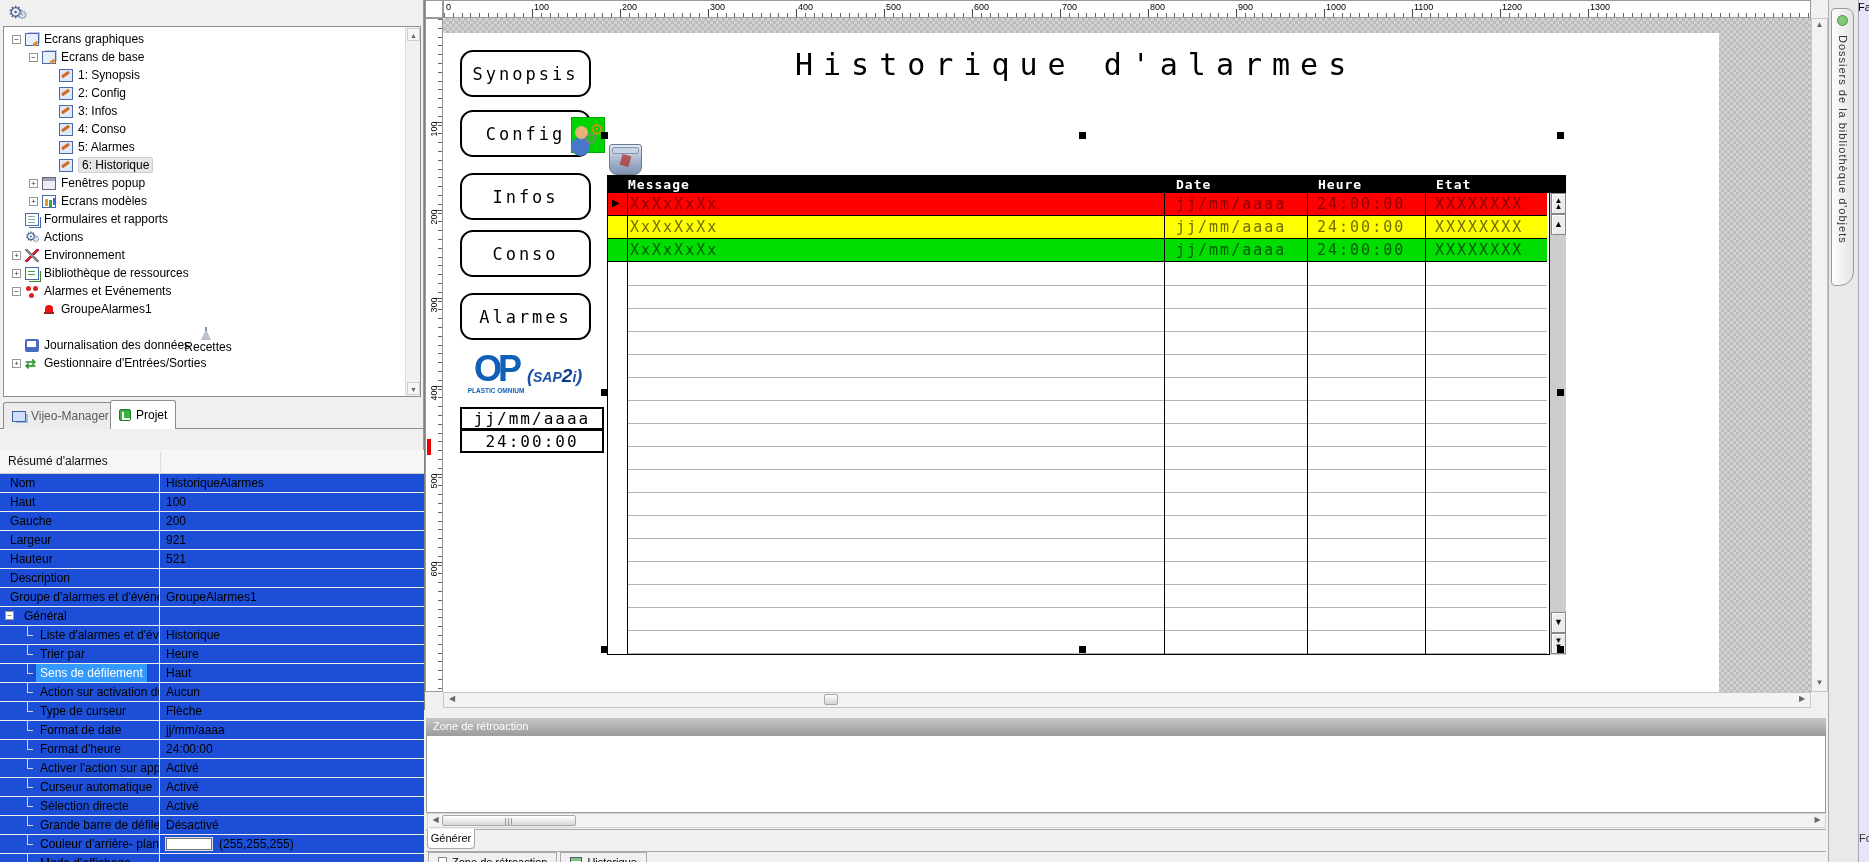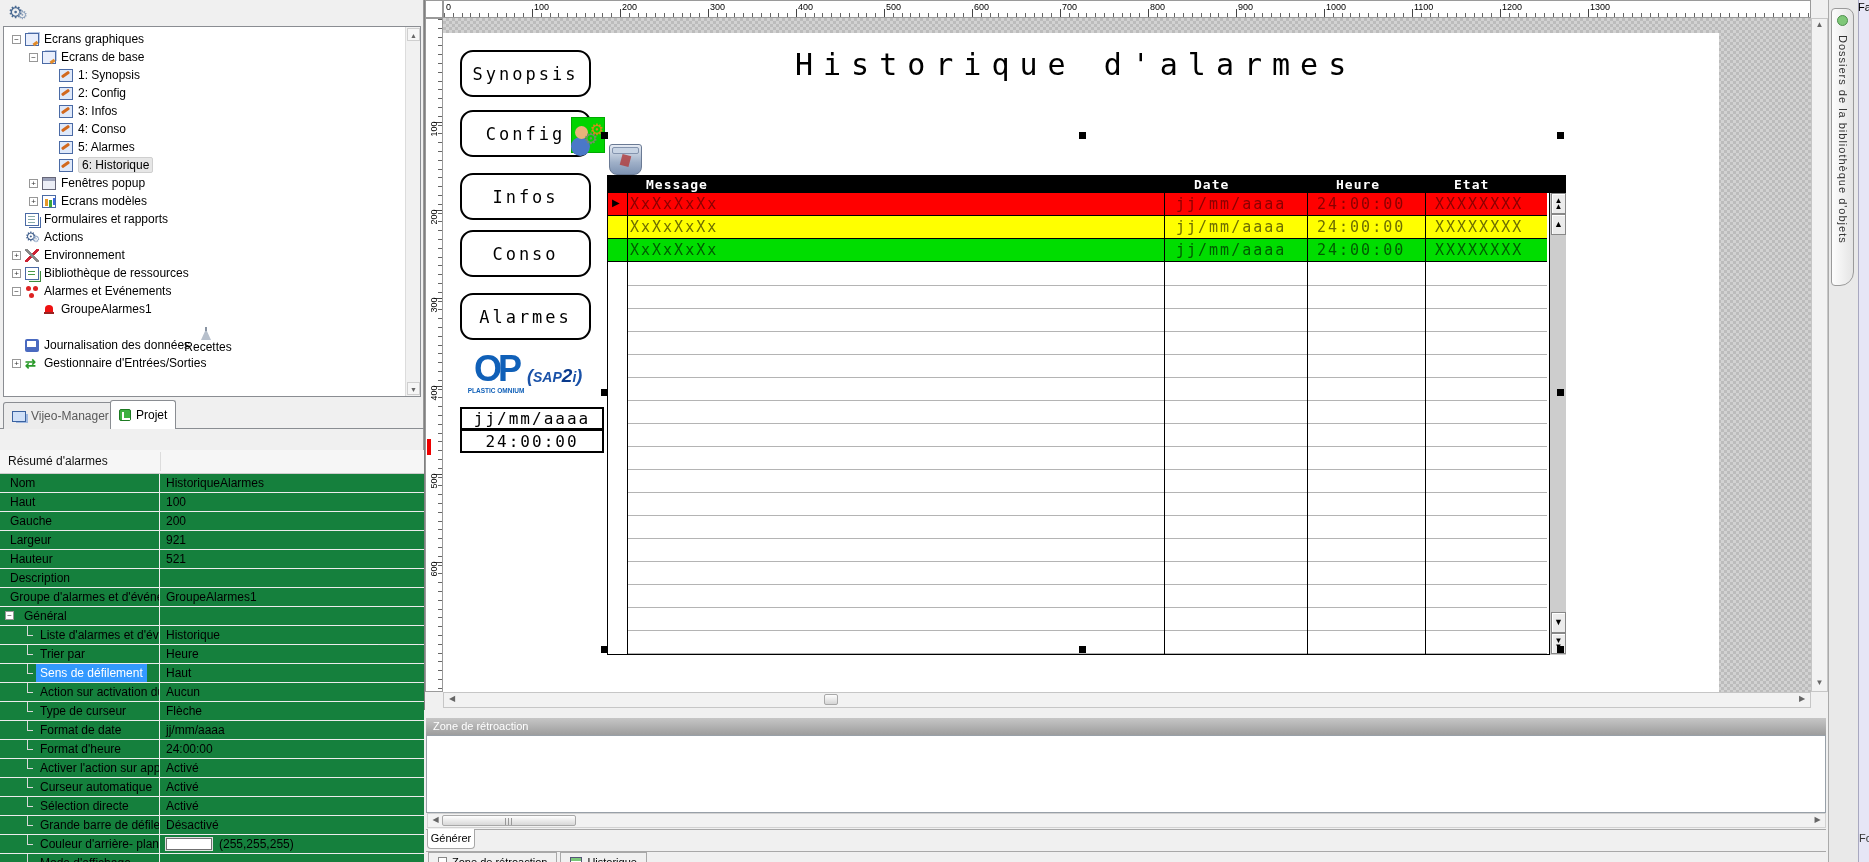--- a/index.html
+++ b/index.html
@@ -36,21 +36,21 @@
   
   .insp-title{position:absolute;left:0;top:430px;width:424px;height:20px;background:linear-gradient(#c3c3c3,#999);
               color:#fff;line-height:20px;padding-left:6px;font-size:12px;}
   .insp-ico{position:absolute;top:3px;width:14px;height:14px;color:#fff;font-size:10px;line-height:14px;text-align:center;}
   .pin{position:absolute;top:6px;width:10px;height:10px;}
   .pin::before{content:"";position:absolute;left:2px;top:0;width:6px;height:6px;border:1px solid #fff;border-radius:1px;}
   .pin::after{content:"";position:absolute;left:4px;top:6px;width:1px;height:4px;background:#fff;}
   .subhead{position:absolute;left:0;top:450px;width:424px;height:24px;background:#f6f6f6;border-bottom:1px solid #cdcdcd;
            line-height:23px;padding-left:8px;color:#111;}
   .subhead::after{content:"";position:absolute;left:160px;top:2px;bottom:2px;width:1px;background:#dcdcdc;}
-  .props{position:absolute;left:0;top:474px;width:424px;height:388px;background:#15803d;overflow:hidden;}
+  .props{position:absolute;left:0;top:474px;width:424px;height:388px;background:#1d4ed8;overflow:hidden;}
   .prow{height:19px;line-height:18px;display:flex;border-bottom:1px solid #ececec;position:relative;}
   .pname{width:160px;flex:none;overflow:hidden;white-space:nowrap;padding-left:6px;border-right:1px solid #ececec;position:relative;}
   .prow.sub .pname{padding-left:36px;}
   .prow.group .pname{padding-left:20px;}
   .prow.sub .pname::before{content:"";position:absolute;left:27px;top:0;height:10px;width:1px;background:#d8d8d8;}
   .prow.sub .pname::after{content:"";position:absolute;left:27px;top:9px;width:6px;height:1px;background:#d8d8d8;}
   .pname .hl{display:inline-block;height:100%;padding:0 4px;}
   .prow.sel .pname .hl{background:#3399ff;color:#fff;}
   .pval{flex:1;overflow:hidden;white-space:nowrap;padding-left:6px;}
   .gexp{position:absolute;left:5px;top:4px;width:9px;height:9px;border:1px solid #979797;background:#fff;
@@ -130,21 +130,21 @@
   .logo-sap{position:absolute;left:84px;top:332px;color:#1a52a8;font-style:italic;font-weight:bold;font-size:14px;white-space:nowrap;}
   .logo-sap::before{content:"(";font-size:18px;}
   .logo-sap::after{content:")";font-size:18px;}
   .logo-sap .two{font-size:19px;color:#0a3a8c;}
   .hmi-field{position:absolute;left:17px;width:144px;border:2px solid #000;background:#fff;display:flex;align-items:center;
              justify-content:center;font-size:16px;letter-spacing:2px;}
 
   
   .atable{position:absolute;left:164px;top:142px;width:959px;height:480px;border:1px solid #000;background:#fff;}
   .thead{position:absolute;left:0;top:0;width:957px;height:17px;background:#000;}
-  .thlab{position:absolute;top:1px;color:#fff;font-family:"DejaVu Sans Mono",monospace;font-weight:bold;font-size:13px;letter-spacing:1px;margin-left:18px;}
+  .thlab{position:absolute;top:1px;color:#fff;font-family:"DejaVu Sans Mono",monospace;font-weight:bold;font-size:13px;letter-spacing:1px;}
   .arow{position:absolute;left:0;width:939px;height:23px;border-bottom:1px solid #000;}
   .acell{position:absolute;top:2px;font-family:"DejaVu Sans Mono",monospace;font-size:15px;letter-spacing:2px;white-space:nowrap;}
   .acur{position:absolute;left:4px;top:4px;font-size:10px;color:#000;}
   .vline{position:absolute;top:17px;bottom:0;width:1px;background:#000;}
   .hline{position:absolute;left:20px;width:919px;height:1px;background:#b4b4b4;}
   .tsb{position:absolute;left:941px;top:17px;width:17px;height:462px;background:#cdcdcd;border-left:1px solid #000;}
   .tsbbtn{position:absolute;left:1px;width:15px;height:21px;background:#ececec;border:1px solid #888;
           box-shadow:inset 1px 1px 0 #fff;display:flex;flex-direction:column;align-items:center;justify-content:center;
           font-size:9px;line-height:7px;color:#000;}
   .tsbbtn.dbl{font-size:8px;line-height:6px;}

